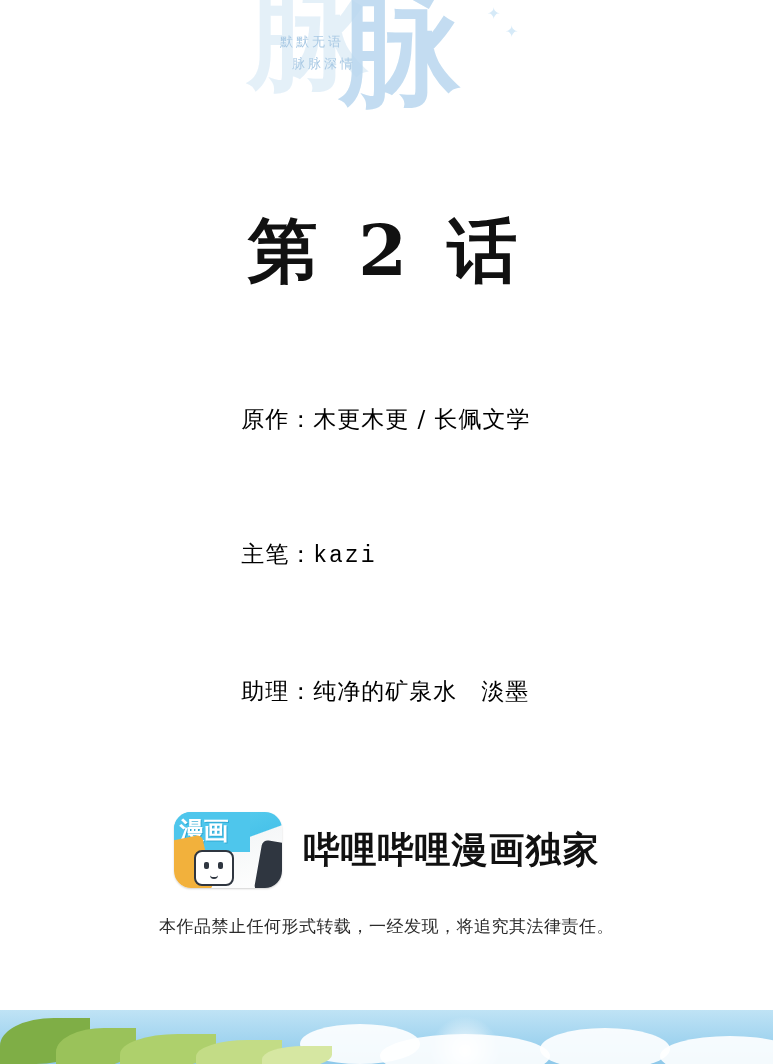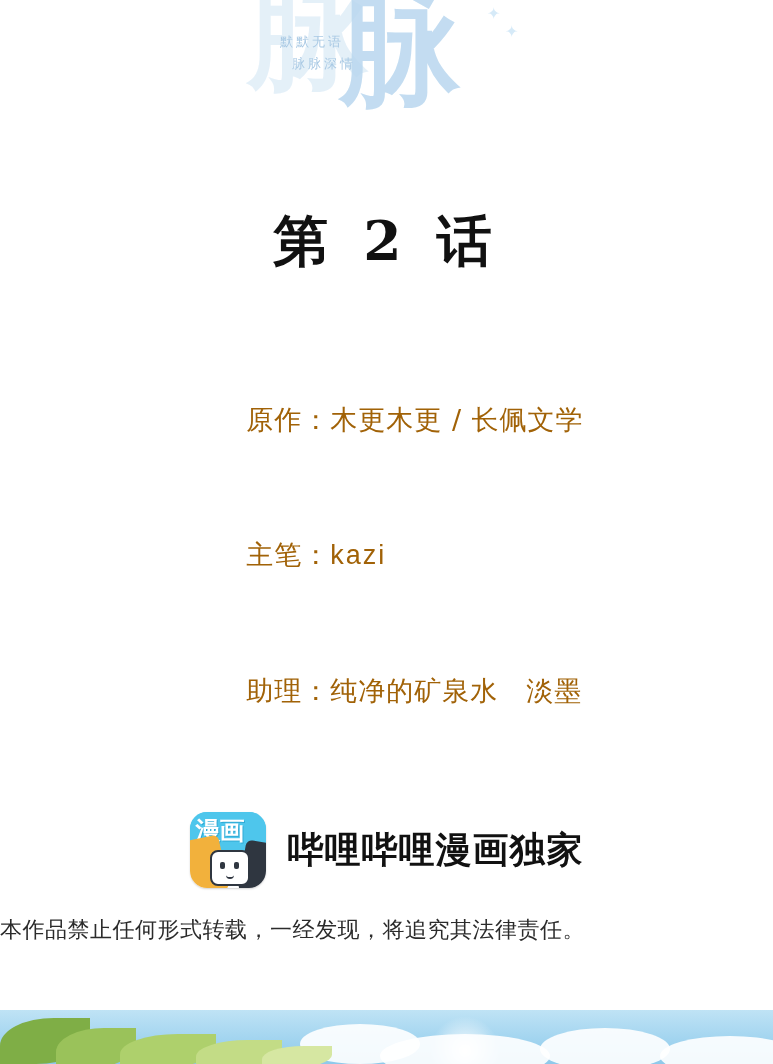--- a/index.html
+++ b/index.html
@@ -73,43 +73,43 @@
   .sparkle-b { left: 505px; top: 22px; font-size: 11px; }
 
   
   .chapter-title {
     position: absolute;
     top: 205px;
     left: 0;
     width: 773px;
     text-align: center;
     font-family: "DejaVu Serif", serif;
-    font-size: 55px;
+    font-size: 70px;
     font-weight: 700;
     color: #111111;
     letter-spacing: 8px;
   }
 
   
   .credits {
     position: absolute;
     top: 352px;
     left: 208px;
     width: 480px;
   }
   .credit-row {
-    font-size: 27px;
+    font-size: 23px;
     line-height: 45px;
-    color: #a16207;
+    color: #000000;
     white-space: pre;
     font-family: "DejaVu Sans", sans-serif;
     letter-spacing: 1px;
   }
   .credit-row .mono {
-    font-family: Liberation Sans, sans-serif;
+    font-family: Liberation Mono, monospace;
     letter-spacing: 2px;
   }
 
   
   .publisher {
     position: absolute;
     top: 812px;
     left: 0;
     width: 773px;
     display: flex;
@@ -118,20 +118,21 @@
   }
   .app-icon {
     width: 76px;
     height: 76px;
     border-radius: 17px;
     background: linear-gradient(160deg, #5fd0ef 0%, #49c3ea 45%, #f5f7f8 46%, #ffffff 100%);
     position: relative;
     overflow: hidden;
     box-shadow: 0 1px 2px rgba(0,0,0,0.18);
     flex: 0 0 auto;
+    padding-left: 32px;
   }
   .app-icon .icon-top {
     position: absolute;
     left: 0; top: 0;
     width: 76px; height: 40px;
     background: #4ec6ec;
   }
   .app-icon .icon-word {
     position: absolute;
     left: 6px;
@@ -200,23 +201,23 @@
     color: #111111;
     letter-spacing: 1px;
   }
 
   
   .copyright {
     position: absolute;
     top: 915px;
     left: 0;
     width: 773px;
-    text-align: left;
-    font-family: "DejaVu Serif", serif;
-    font-size: 22px;
+    text-align: center;
+    font-family: "DejaVu Serif", serif;
+    font-size: 17px;
     color: #2b2b2b;
     letter-spacing: 0.5px;
   }
 
   
   .bottom-strip {
     position: absolute;
     left: 0;
     top: 1010px;
     width: 773px;

